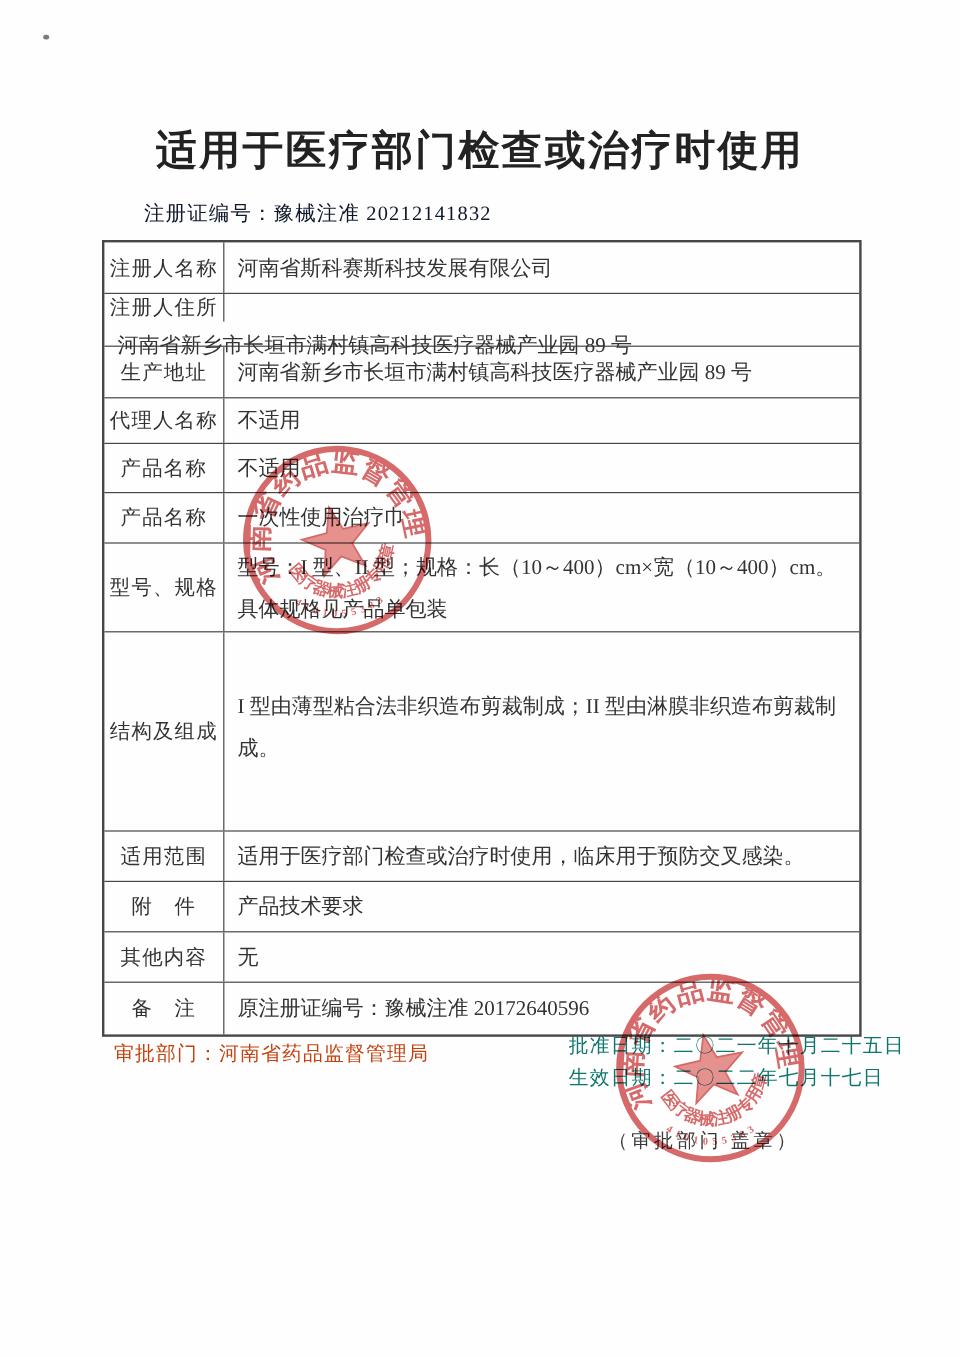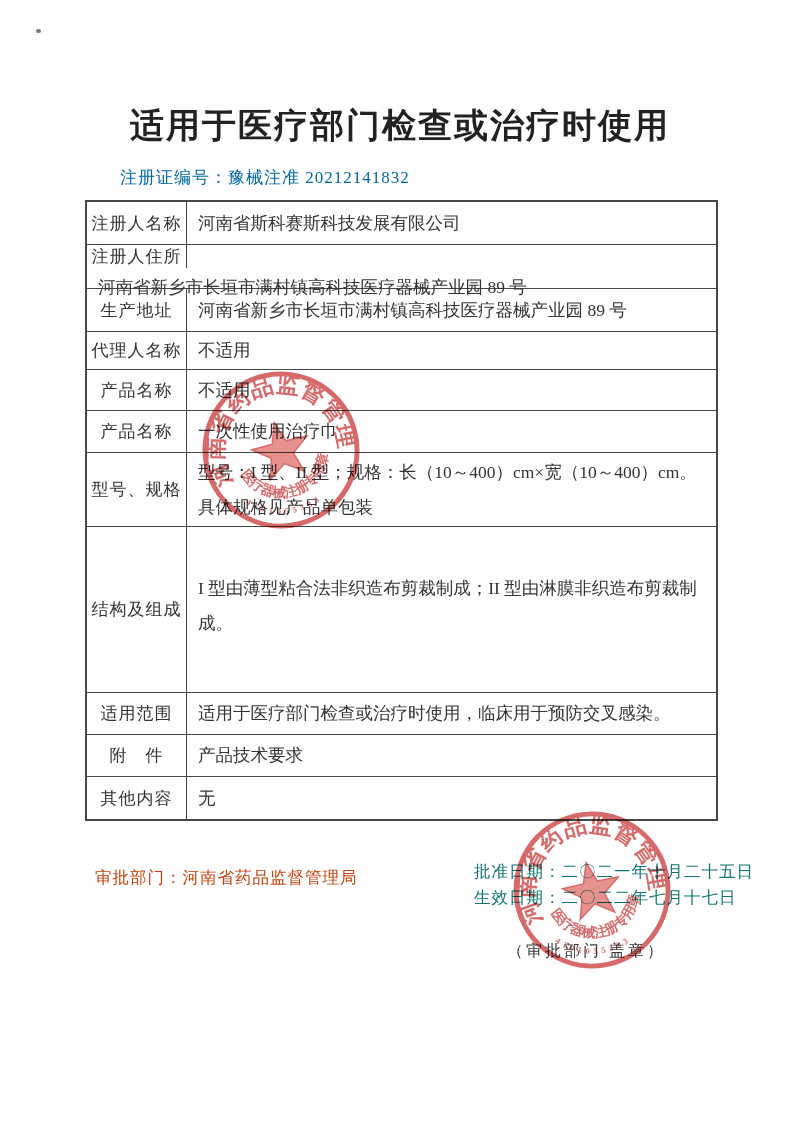--- a/index.html
+++ b/index.html
@@ -7,21 +7,21 @@
     position:relative;width:800px;height:1131px;overflow:hidden;
     background:#fefefe;
     font-family:"Liberation Serif","DejaVu Serif",serif;
     color:#2e2e2e;
   }
   .speck{position:absolute;left:36px;top:29px;width:5px;height:4px;background:#5a5a5a;border-radius:2px;opacity:.8;}
   .title{
     position:absolute;left:0;top:103px;width:100%;
     text-align:center;font-size:34px;font-weight:700;letter-spacing:2px;color:#222;
   }
-  .regline{position:absolute;left:120px;top:166px;font-size:17px;letter-spacing:1px;color:#0369a1;}
+  .regline{position:absolute;left:120px;top:166px;font-size:17px;letter-spacing:1px;color:#0f172a;}
   .cert-table{
     position:absolute;left:85px;top:200px;width:633px;
     border:2px solid #474747;box-sizing:border-box;
   }
   .trow{display:flex;border-bottom:1.5px solid #474747;box-sizing:border-box;}
   .trow:last-child{border-bottom:none;}
   .cell-label{
     width:100px;min-width:100px;border-right:1.5px solid #474747;box-sizing:border-box;
     display:flex;align-items:center;justify-content:center;text-align:center;
     font-size:17px;letter-spacing:1px;color:#333;
@@ -92,20 +92,24 @@
       <div class="cell-value">适用于医疗部门检查或治疗时使用，临床用于预防交叉感染。</div>
     </div>
     <div class="trow h42">
       <div class="cell-label">附　件</div>
       <div class="cell-value">产品技术要求</div>
     </div>
     <div class="trow h42">
       <div class="cell-label">其他内容</div>
       <div class="cell-value">无</div>
     </div>
+    <div class="trow h43">
+      <div class="cell-label">备　注</div>
+      <div class="cell-value">原注册证编号：豫械注准 20172640596</div>
+    </div>
   </div>
 
   <div class="footer-dept">
     <span>审批部门：</span><span>河南省药品监督管理局</span>
   </div>
 
   <div class="footer-dates">
     <div><span>批准日期：</span><span>二〇二一年十月二十五日</span></div>
     <div><span>生效日期：</span><span>二〇二二年七月十七日</span></div>
   </div>

